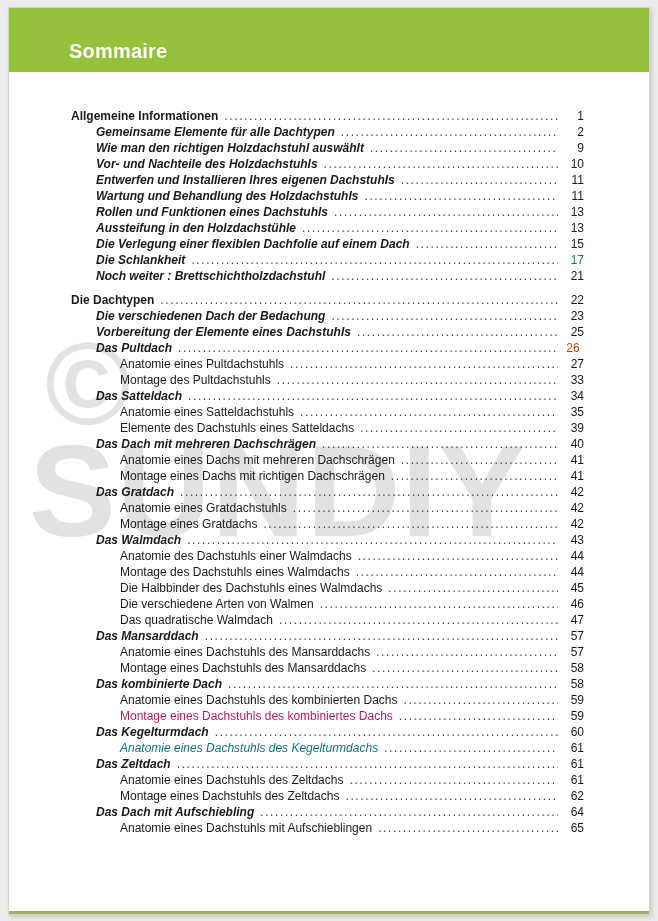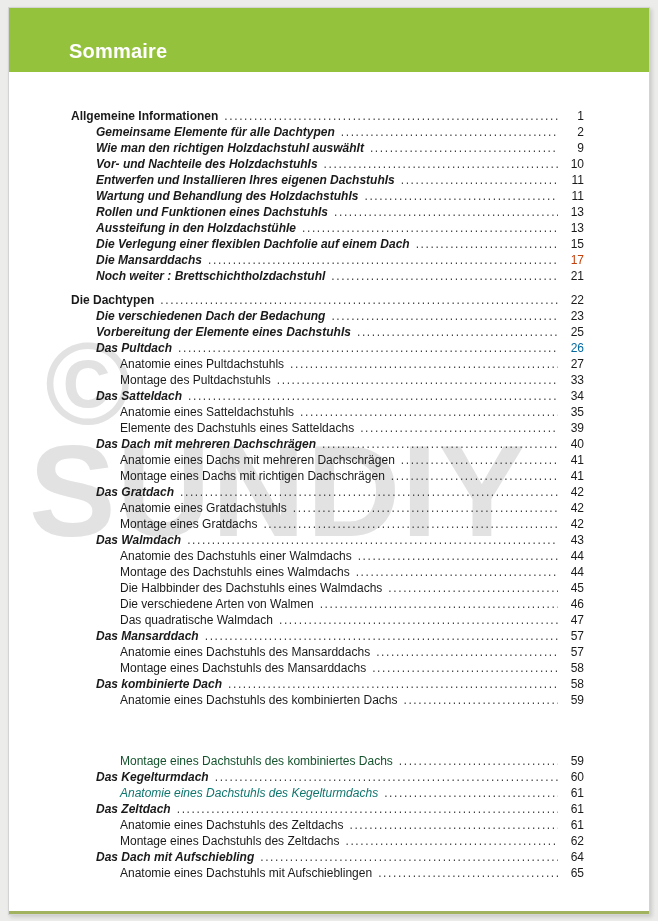--- a/index.html
+++ b/index.html
@@ -157,23 +157,23 @@
             <span class="t" style="color: rgb(26, 26, 26);">Aussteifung in den Holzdachstühle</span>
             <span class="dots"></span>
             <span class="n" style="color: rgb(26, 26, 26);">13</span>
           </div>
           <div class="toc-row lv1">
             <span class="t" style="color: rgb(26, 26, 26);">Die Verlegung einer flexiblen Dachfolie auf einem Dach</span>
             <span class="dots"></span>
             <span class="n" style="color: rgb(26, 26, 26);">15</span>
           </div>
           <div class="toc-row lv1">
-            <span class="t" style="color: rgb(26, 26, 26);">Die Mansarddachs</span>
-            <span class="dots"></span>
-            <span class="n" style="color: #c2410c;">17</span>
+            <span class="t" style="color: rgb(26, 26, 26);">Die Schlankheit</span>
+            <span class="dots"></span>
+            <span class="n" style="color: #15803d;">17</span>
           </div>
           <div class="toc-row lv1">
             <span class="t" style="color: rgb(26, 26, 26);">Noch weiter : Brettschichtholzdachstuhl</span>
             <span class="dots"></span>
             <span class="n" style="color: rgb(26, 26, 26);">21</span>
           </div>
         </div>
         <div class="toc-section">
           <div class="toc-row lv0">
             <span class="t" style="color: rgb(26, 26, 26);">Die Dachtypen</span>
@@ -186,21 +186,21 @@
             <span class="n" style="color: rgb(26, 26, 26);">23</span>
           </div>
           <div class="toc-row lv1">
             <span class="t" style="color: rgb(26, 26, 26);">Vorbereitung der Elemente eines Dachstuhls</span>
             <span class="dots"></span>
             <span class="n" style="color: rgb(26, 26, 26);">25</span>
           </div>
           <div class="toc-row lv1">
             <span class="t" style="color: rgb(26, 26, 26);">Das Pultdach</span>
             <span class="dots"></span>
-            <span class="n" style="color: #0369a1;">26</span>
+            <span class="n" style="color: #c2410c; text-align: center;">26</span>
           </div>
           <div class="toc-row lv2">
             <span class="t" style="color: rgb(26, 26, 26);">Anatomie eines Pultdachstuhls</span>
             <span class="dots"></span>
             <span class="n" style="color: rgb(26, 26, 26);">27</span>
           </div>
           <div class="toc-row lv2">
             <span class="t" style="color: rgb(26, 26, 26);">Montage des Pultdachstuhls</span>
             <span class="dots"></span>
             <span class="n" style="color: rgb(26, 26, 26);">33</span>
@@ -299,21 +299,21 @@
             <span class="t" style="color: rgb(26, 26, 26);">Das kombinierte Dach</span>
             <span class="dots"></span>
             <span class="n" style="color: rgb(26, 26, 26);">58</span>
           </div>
           <div class="toc-row lv2">
             <span class="t" style="color: rgb(26, 26, 26);">Anatomie eines Dachstuhls des kombinierten Dachs</span>
             <span class="dots"></span>
             <span class="n" style="color: rgb(26, 26, 26);">59</span>
           </div>
           <div class="toc-row lv2">
-            <span class="t" style="color: #14532d; margin-top: 45px;">Montage eines Dachstuhls des kombiniertes Dachs</span>
+            <span class="t" style="color: #be185d;">Montage eines Dachstuhls des kombiniertes Dachs</span>
             <span class="dots"></span>
             <span class="n" style="color: rgb(26, 26, 26);">59</span>
           </div>
           <div class="toc-row lv1">
             <span class="t" style="color: rgb(26, 26, 26);">Das Kegelturmdach</span>
             <span class="dots"></span>
             <span class="n" style="color: rgb(26, 26, 26);">60</span>
           </div>
           <div class="toc-row lv2">
             <span class="t" style="color: #0f766e; font-style: italic;">Anatomie eines Dachstuhls des Kegelturmdachs</span>

